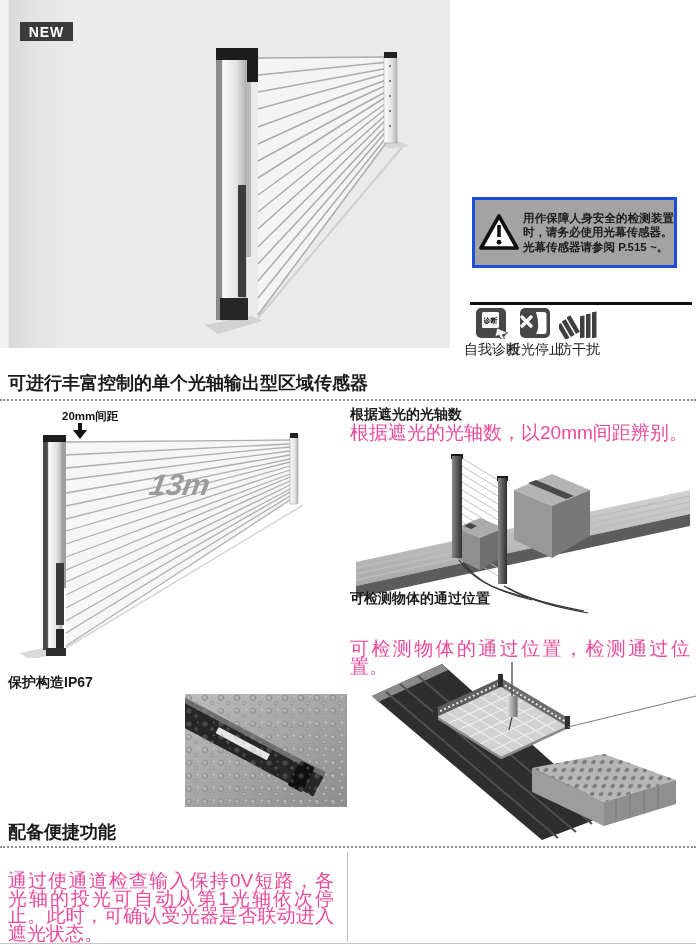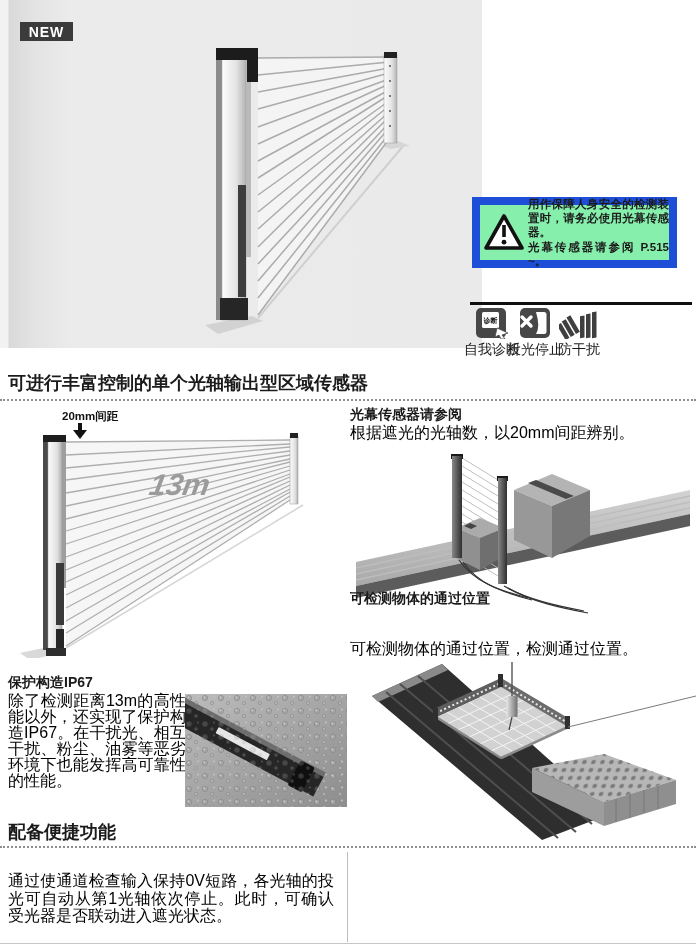--- a/index.html
+++ b/index.html
@@ -4,47 +4,46 @@
 <style>
   html,body{margin:0;padding:0;background:#fff;}
   .page{
     position:relative;width:696px;height:945px;background:#fff;overflow:hidden;
     font-family:"Liberation Sans","DejaVu Sans",sans-serif;color:#1b1b1b;
   }
   
   .hero{
     position:absolute;left:0;top:0;width:450px;height:348px;
     background:linear-gradient(90deg,#f2f2f2 0px,#f2f2f2 8px,#d9d9d9 9px,#e3e3e3 34px,#ebebeb 70px,#eaeaea 100%);
-    padding-left:32px;
   }
   .hero svg{position:absolute;left:0;top:0;}
   .new-badge{
     position:absolute;left:20px;top:22px;width:53px;height:19px;
     background:#3b3b3b;color:#fff;font-weight:bold;font-size:14px;letter-spacing:1px;
     display:flex;align-items:center;justify-content:center;
   }
   
   .warning-box{
     position:absolute;left:472px;top:197px;width:205px;height:71px;box-sizing:border-box;
-    background:#86efac;border:8px solid #1d4ed8;display:flex;align-items:center;
+    background:#a3a3a3;border:3px solid #1d4ed8;display:flex;align-items:center;
   }
   .warn-tri{flex:0 0 auto;margin:0 4px 0 4px;}
   .warn-text{font-size:11.5px;font-weight:bold;line-height:14.2px;width:152px;text-align:justify;}
   
   .icon-rule{position:absolute;left:470px;top:302px;width:222px;height:3px;background:#101010;}
   .feat{position:absolute;top:308px;display:flex;flex-direction:column;align-items:center;}
   .feat-1{left:468px;width:48px;}
   .feat-2{left:512px;width:46px;}
   .feat-3{left:556px;width:46px;}
   .feat-label{font-size:14px;font-weight:normal;margin-top:2px;white-space:nowrap;}
   
   .sec-title{position:absolute;left:8px;font-size:18px;font-weight:bold;white-space:nowrap;}
   .dotted{position:absolute;left:0;width:696px;border-top:2px dotted #8e8e8e;height:0;}
   .f-title{position:absolute;font-size:14px;font-weight:bold;white-space:nowrap;}
-  .f-body{position:absolute;font-size:16px;line-height:17.5px;text-align:justify;color:#000000;}
+  .f-body{position:absolute;font-size:19px;line-height:17.5px;text-align:justify;color:#ec4899;}
   .vdiv{position:absolute;left:347px;top:852px;height:90px;border-left:1px solid #bdbdbd;}
   .bottom-line{position:absolute;left:0;bottom:1px;width:696px;border-top:1px solid #c6c6c6;}
   .ill{position:absolute;}
 </style>
 </head>
 <body>
 
 <div class="page">
 
   <div class="hero">
@@ -203,21 +202,21 @@
       <rect x="28" y="245" width="20" height="8" fill="#2e2e2e"></rect>
     </g>
 
     <g>
       <rect x="272" y="33" width="8" height="68" fill="url(#pgrad2)" stroke="#999" stroke-width="0.5"></rect>
       <rect x="272" y="30" width="8" height="5" fill="#222"></rect>
     </g>
     <text transform="translate(130,92) skewX(-10)" font-size="30" font-weight="bold" font-style="italic" fill="#9b9b9b">13m</text>
   </svg>
 
-  <div class="f-title" style="left:350px;top:406px">光幕传感器请参阅</div>
+  <div class="f-title" style="left:350px;top:406px">根据遮光的光轴数</div>
   <div class="f-body" style="left:350px;top:424px;width:340px">根据遮光的光轴数，以20mm间距辨别。</div>
   <svg class="ill" style="left:356px;top:450px" width="334" height="172" viewBox="0 0 334 172">
     <defs>
       <linearGradient id="beltG" x1="0" y1="0" x2="0" y2="1">
         <stop offset="0" stop-color="#d2d2d2"></stop>
           <stop offset="1" stop-color="#a9a9a9"></stop>
       </linearGradient>
       <linearGradient id="postD" x1="0" y1="0" x2="1" y2="0">
         <stop offset="0" stop-color="#888"></stop>
           <stop offset="1" stop-color="#2f2f2f"></stop>
@@ -338,21 +337,20 @@
       <g stroke="#777" stroke-width="1">
         <line x1="264" y1="137" x2="264" y2="160"></line>
           <line x1="278" y1="132" x2="278" y2="156"></line>
         <line x1="292" y1="128" x2="292" y2="151"></line>
           <line x1="306" y1="124" x2="306" y2="147"></line>
       </g>
     </g>
   </svg>
 
   <div class="f-title" style="left:8px;top:674px">保护构造IP67</div>
-  <div class="f-body" style="left:8px;top:693px;width:178px;line-height:16px">除了检测距离13m的高性能以外，还实现了保护构造IP67。在干扰光、相互干扰、粉尘、油雾等恶劣环境下也能发挥高可靠性的性能。</div>
   <svg class="ill" style="left:185px;top:694px" width="162" height="113" viewBox="0 0 162 113">
     <defs>
       <linearGradient id="wetG" x1="0" y1="0" x2="1" y2="1">
         <stop offset="0" stop-color="#bcbcbc"></stop>
           <stop offset="1" stop-color="#8d8d8d"></stop>
       </linearGradient>
       <pattern id="drops" width="16" height="13" patternUnits="userSpaceOnUse">
         <circle cx="4" cy="4" r="2.6" fill="#a9a9a9" stroke="#7d7d7d" stroke-width="0.6"></circle>
         <circle cx="11" cy="9" r="1.7" fill="#b4b4b4" stroke="#808080" stroke-width="0.5"></circle>
         <circle cx="13" cy="2.5" r="1.1" fill="#c2c2c2"></circle>

